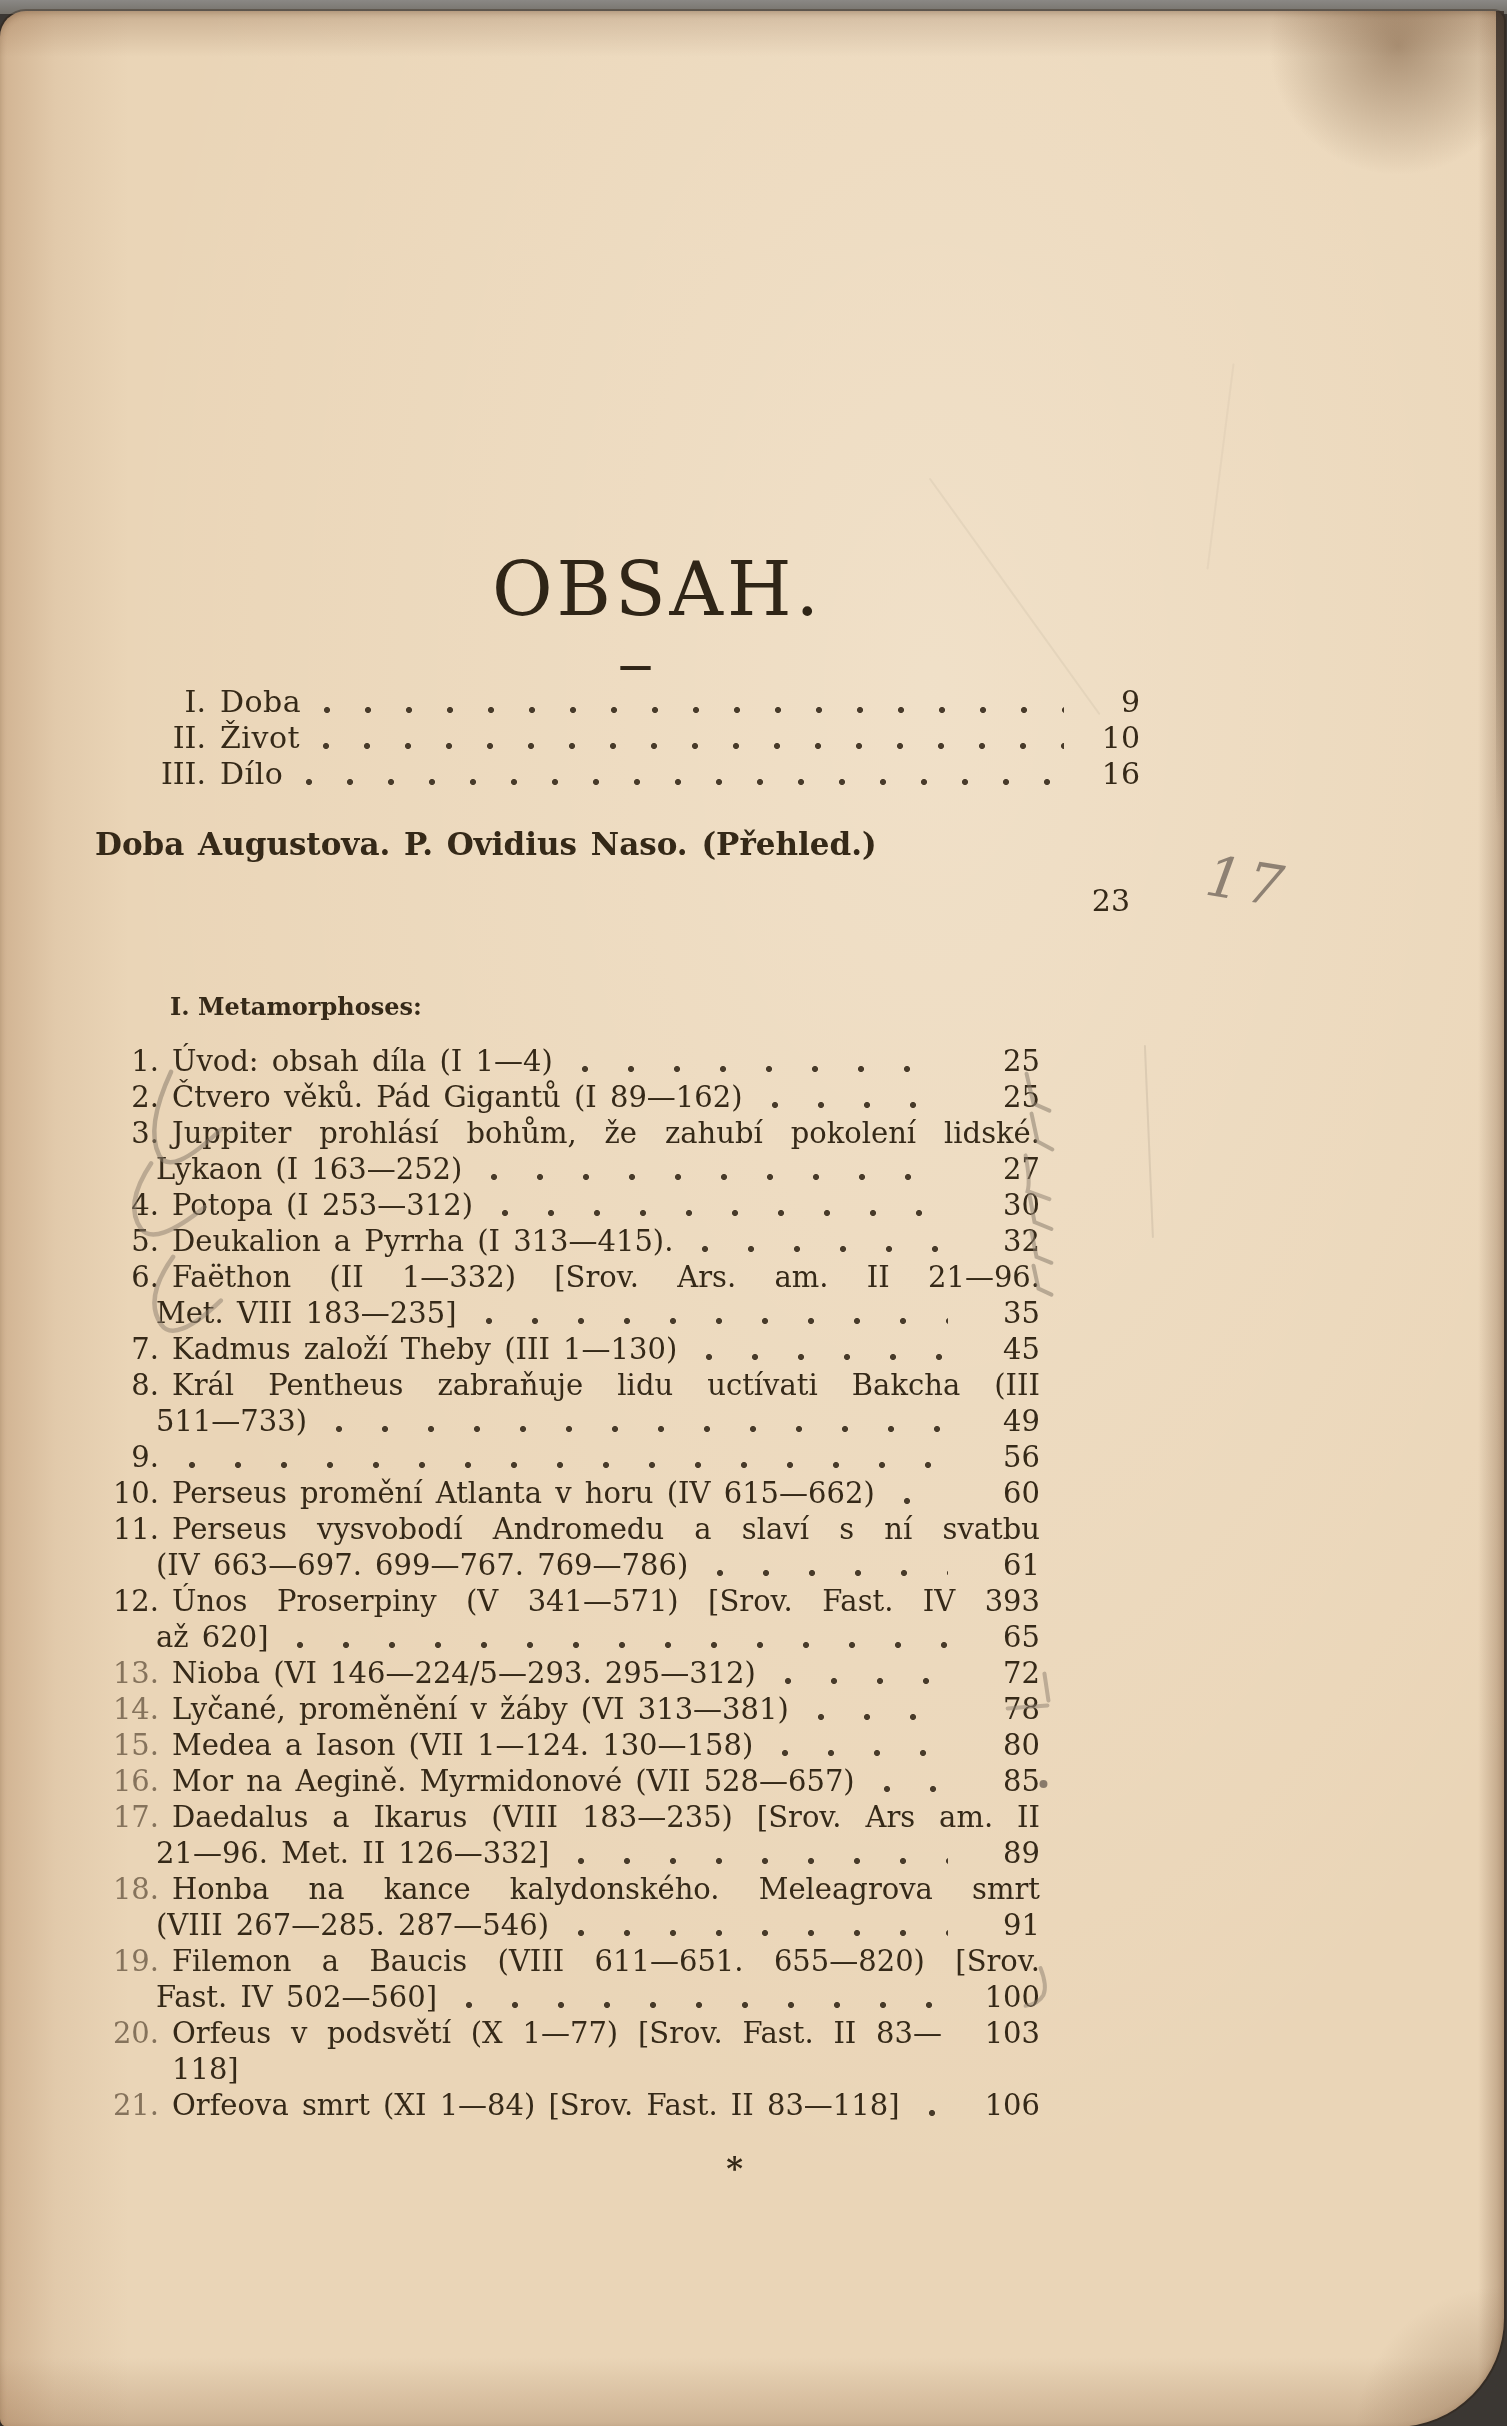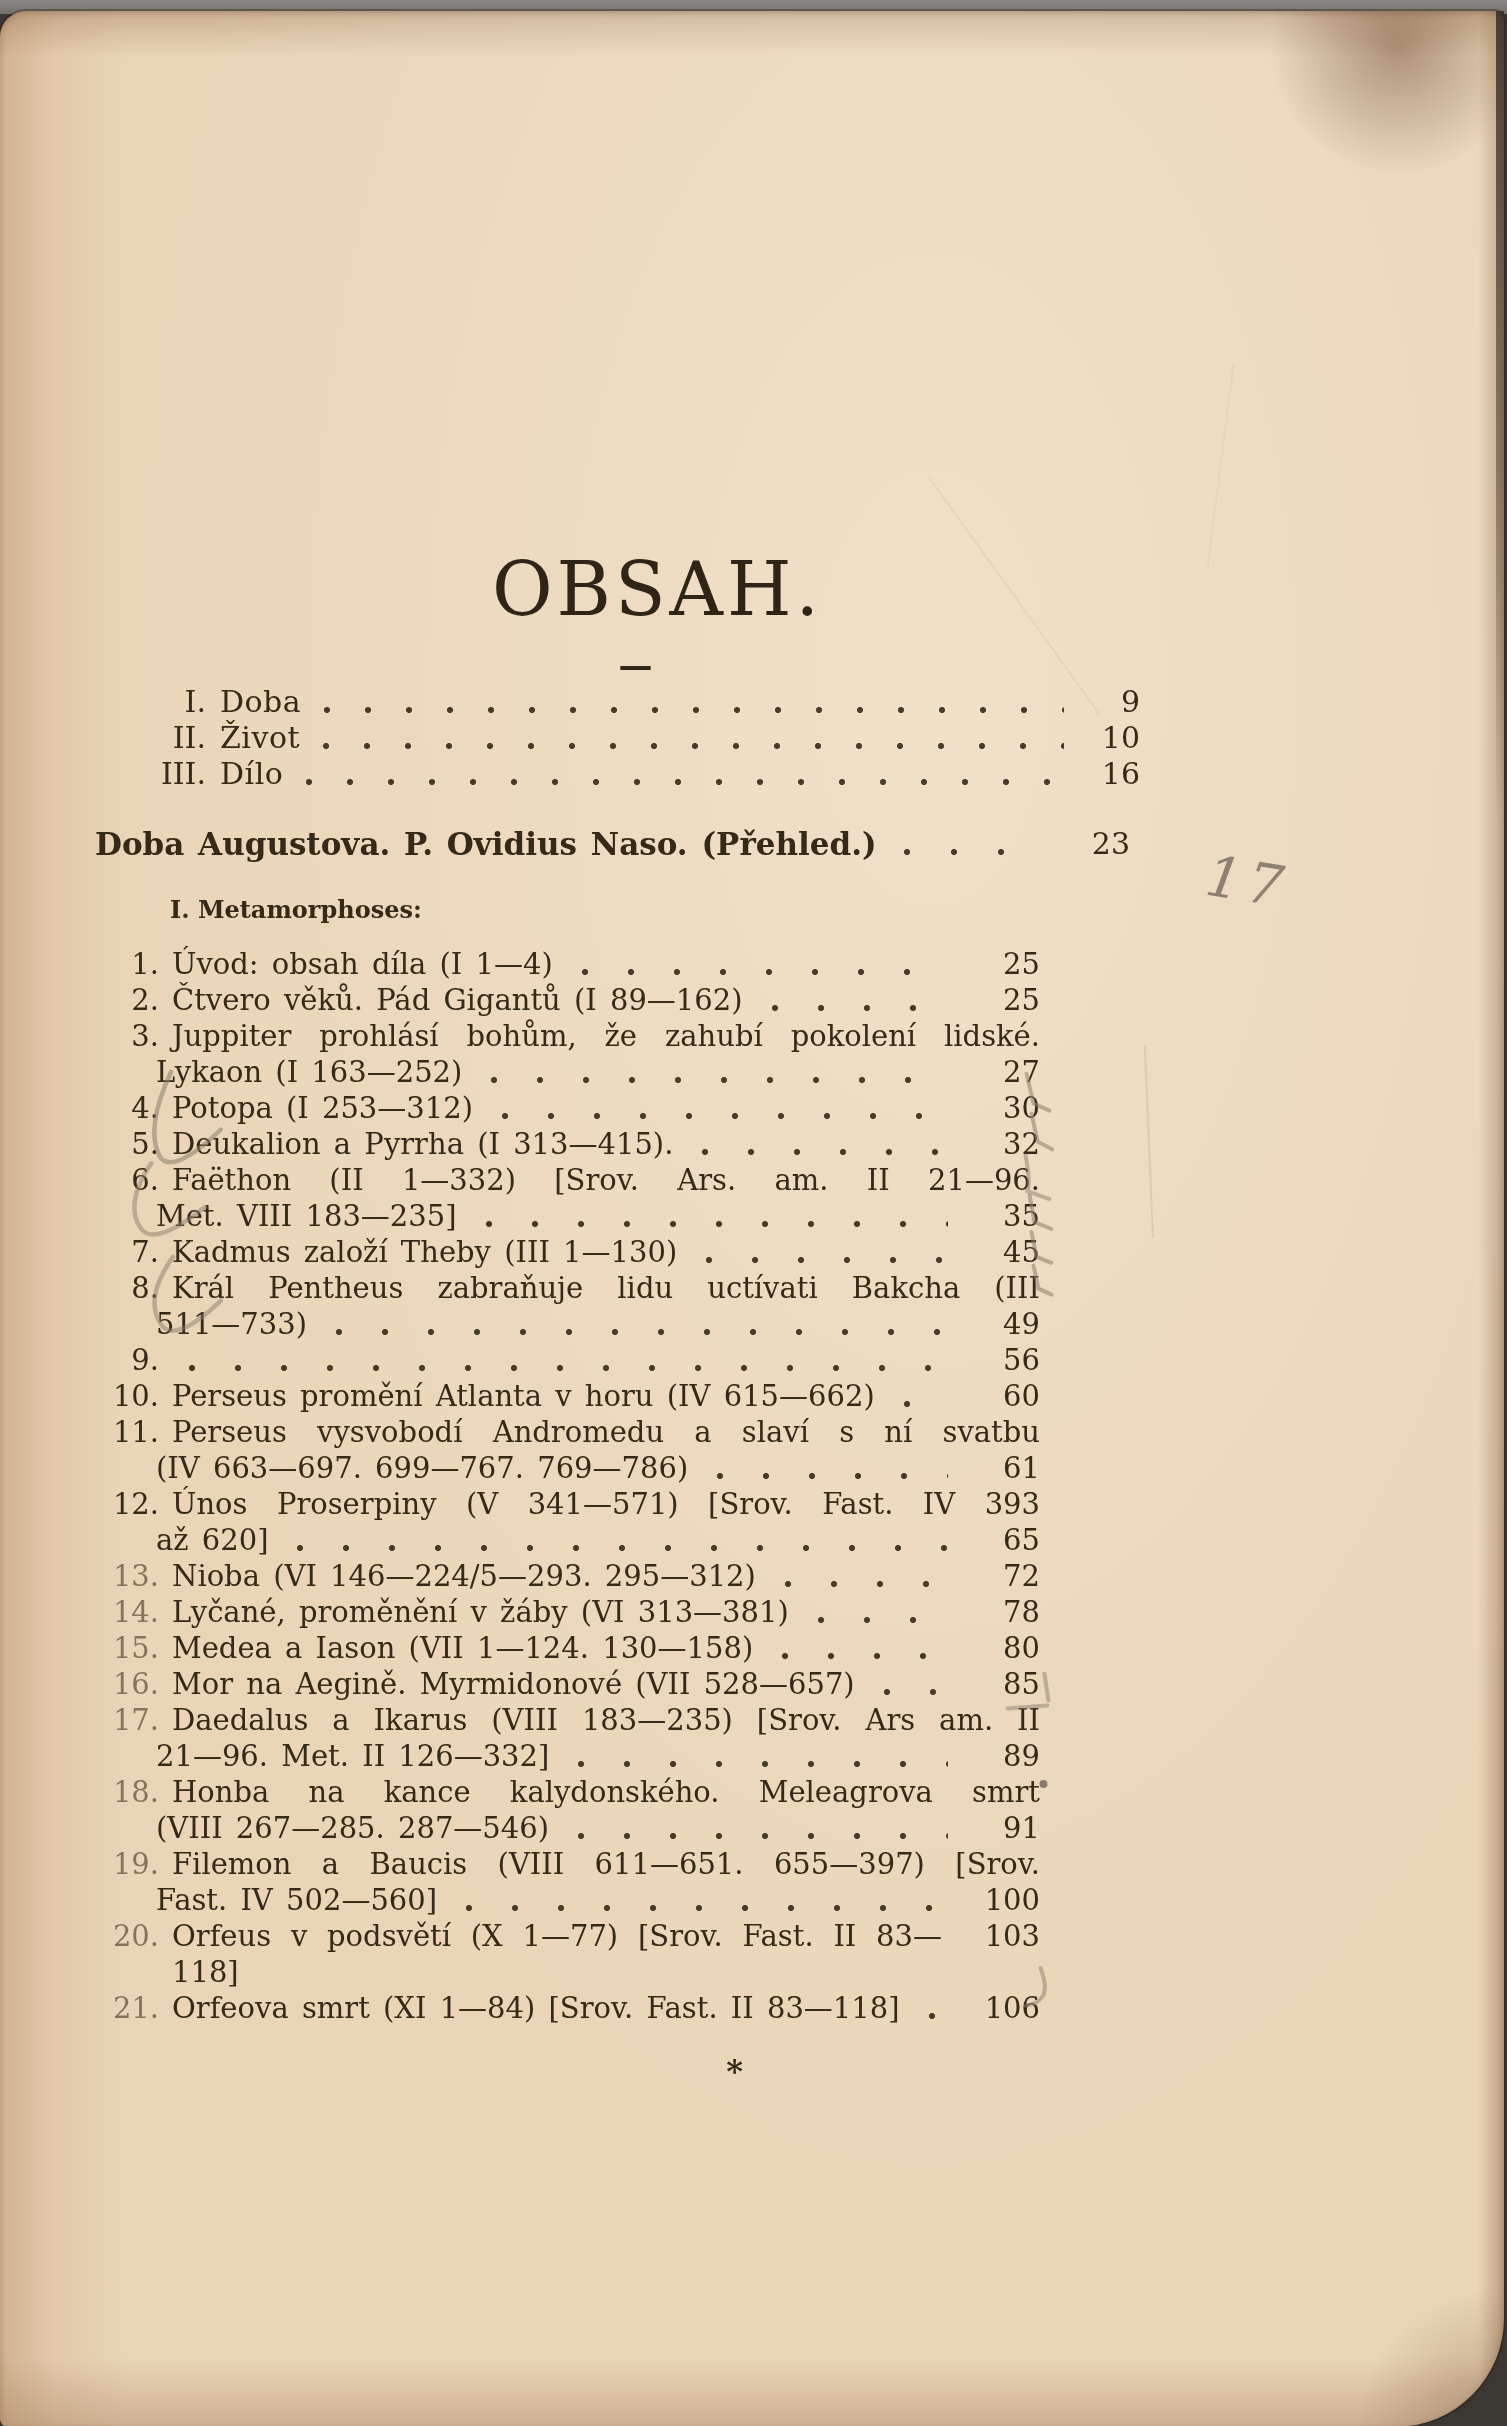--- a/index.html
+++ b/index.html
@@ -33,21 +33,21 @@
     font-size:34px;font-weight:700;line-height:10px;color:#2f2517;
   }
   .authrow{position:relative;margin-top:36px;height:44px;}
   .authhead{font-size:31px;font-weight:700;letter-spacing:0.5px;}
   .strana{position:absolute;right:2px;top:6px;font-size:23px;font-weight:700;color:#3c2f1e;}
   .introlist{margin-top:14px;}
   .introrow{display:flex;line-height:36px;font-size:30px;}
   .inum{flex:0 0 111px;text-align:right;padding-right:14px;}
   .ilabel{white-space:nowrap;letter-spacing:0.5px;}
   .ipg{flex:0 0 62px;text-align:right;}
-  .ovrow{display:flex;margin-top:32px;line-height:40px;font-size:31px;}
+  .ovrow{display:flex;margin-top:32px;line-height:40px;font-size:31px;flex-direction:column;}
   .ovlabel{font-weight:700;white-space:nowrap;word-spacing:3px;}
   .ovpg{flex:0 0 80px;text-align:right;padding-right:10px;font-size:30px;}
   .sechead{margin-top:26px;padding-left:75px;font-size:24px;font-weight:700;line-height:40px;}
   .entries{width:945px;margin-top:16px;}
   .entry{display:flex;align-items:flex-start;font-size:29px;line-height:36px;}
   .num{flex:0 0 64px;text-align:right;padding-right:13px;}
   .entry.faded .num{color:#6d5b46;opacity:.8;}
   .body{flex:1;min-width:0;}
   .row{display:flex;gap:12px;}
   .txt{white-space:nowrap;word-spacing:4px;}
@@ -316,21 +316,21 @@
             <span class="txt">(VIII 267—285. 287—546)</span>
             <span class="dots"></span>
             <span class="pg">91</span>
           </div>
         </div>
       </div>
 
       <div class="entry faded">
         <span class="num">19.</span>
         <div class="body">
-          <div class="l1">Filemon a Baucis (VIII 611—651. 655—397) [Srov.</div>
+          <div class="l1">Filemon a Baucis (VIII 611—651. 655—820) [Srov.</div>
           <div class="row cont">
             <span class="txt">Fast. IV 502—560]</span>
             <span class="dots"></span>
             <span class="pg">100</span>
           </div>
         </div>
       </div>
 
       <div class="entry faded nodots">
         <span class="num">20.</span>

